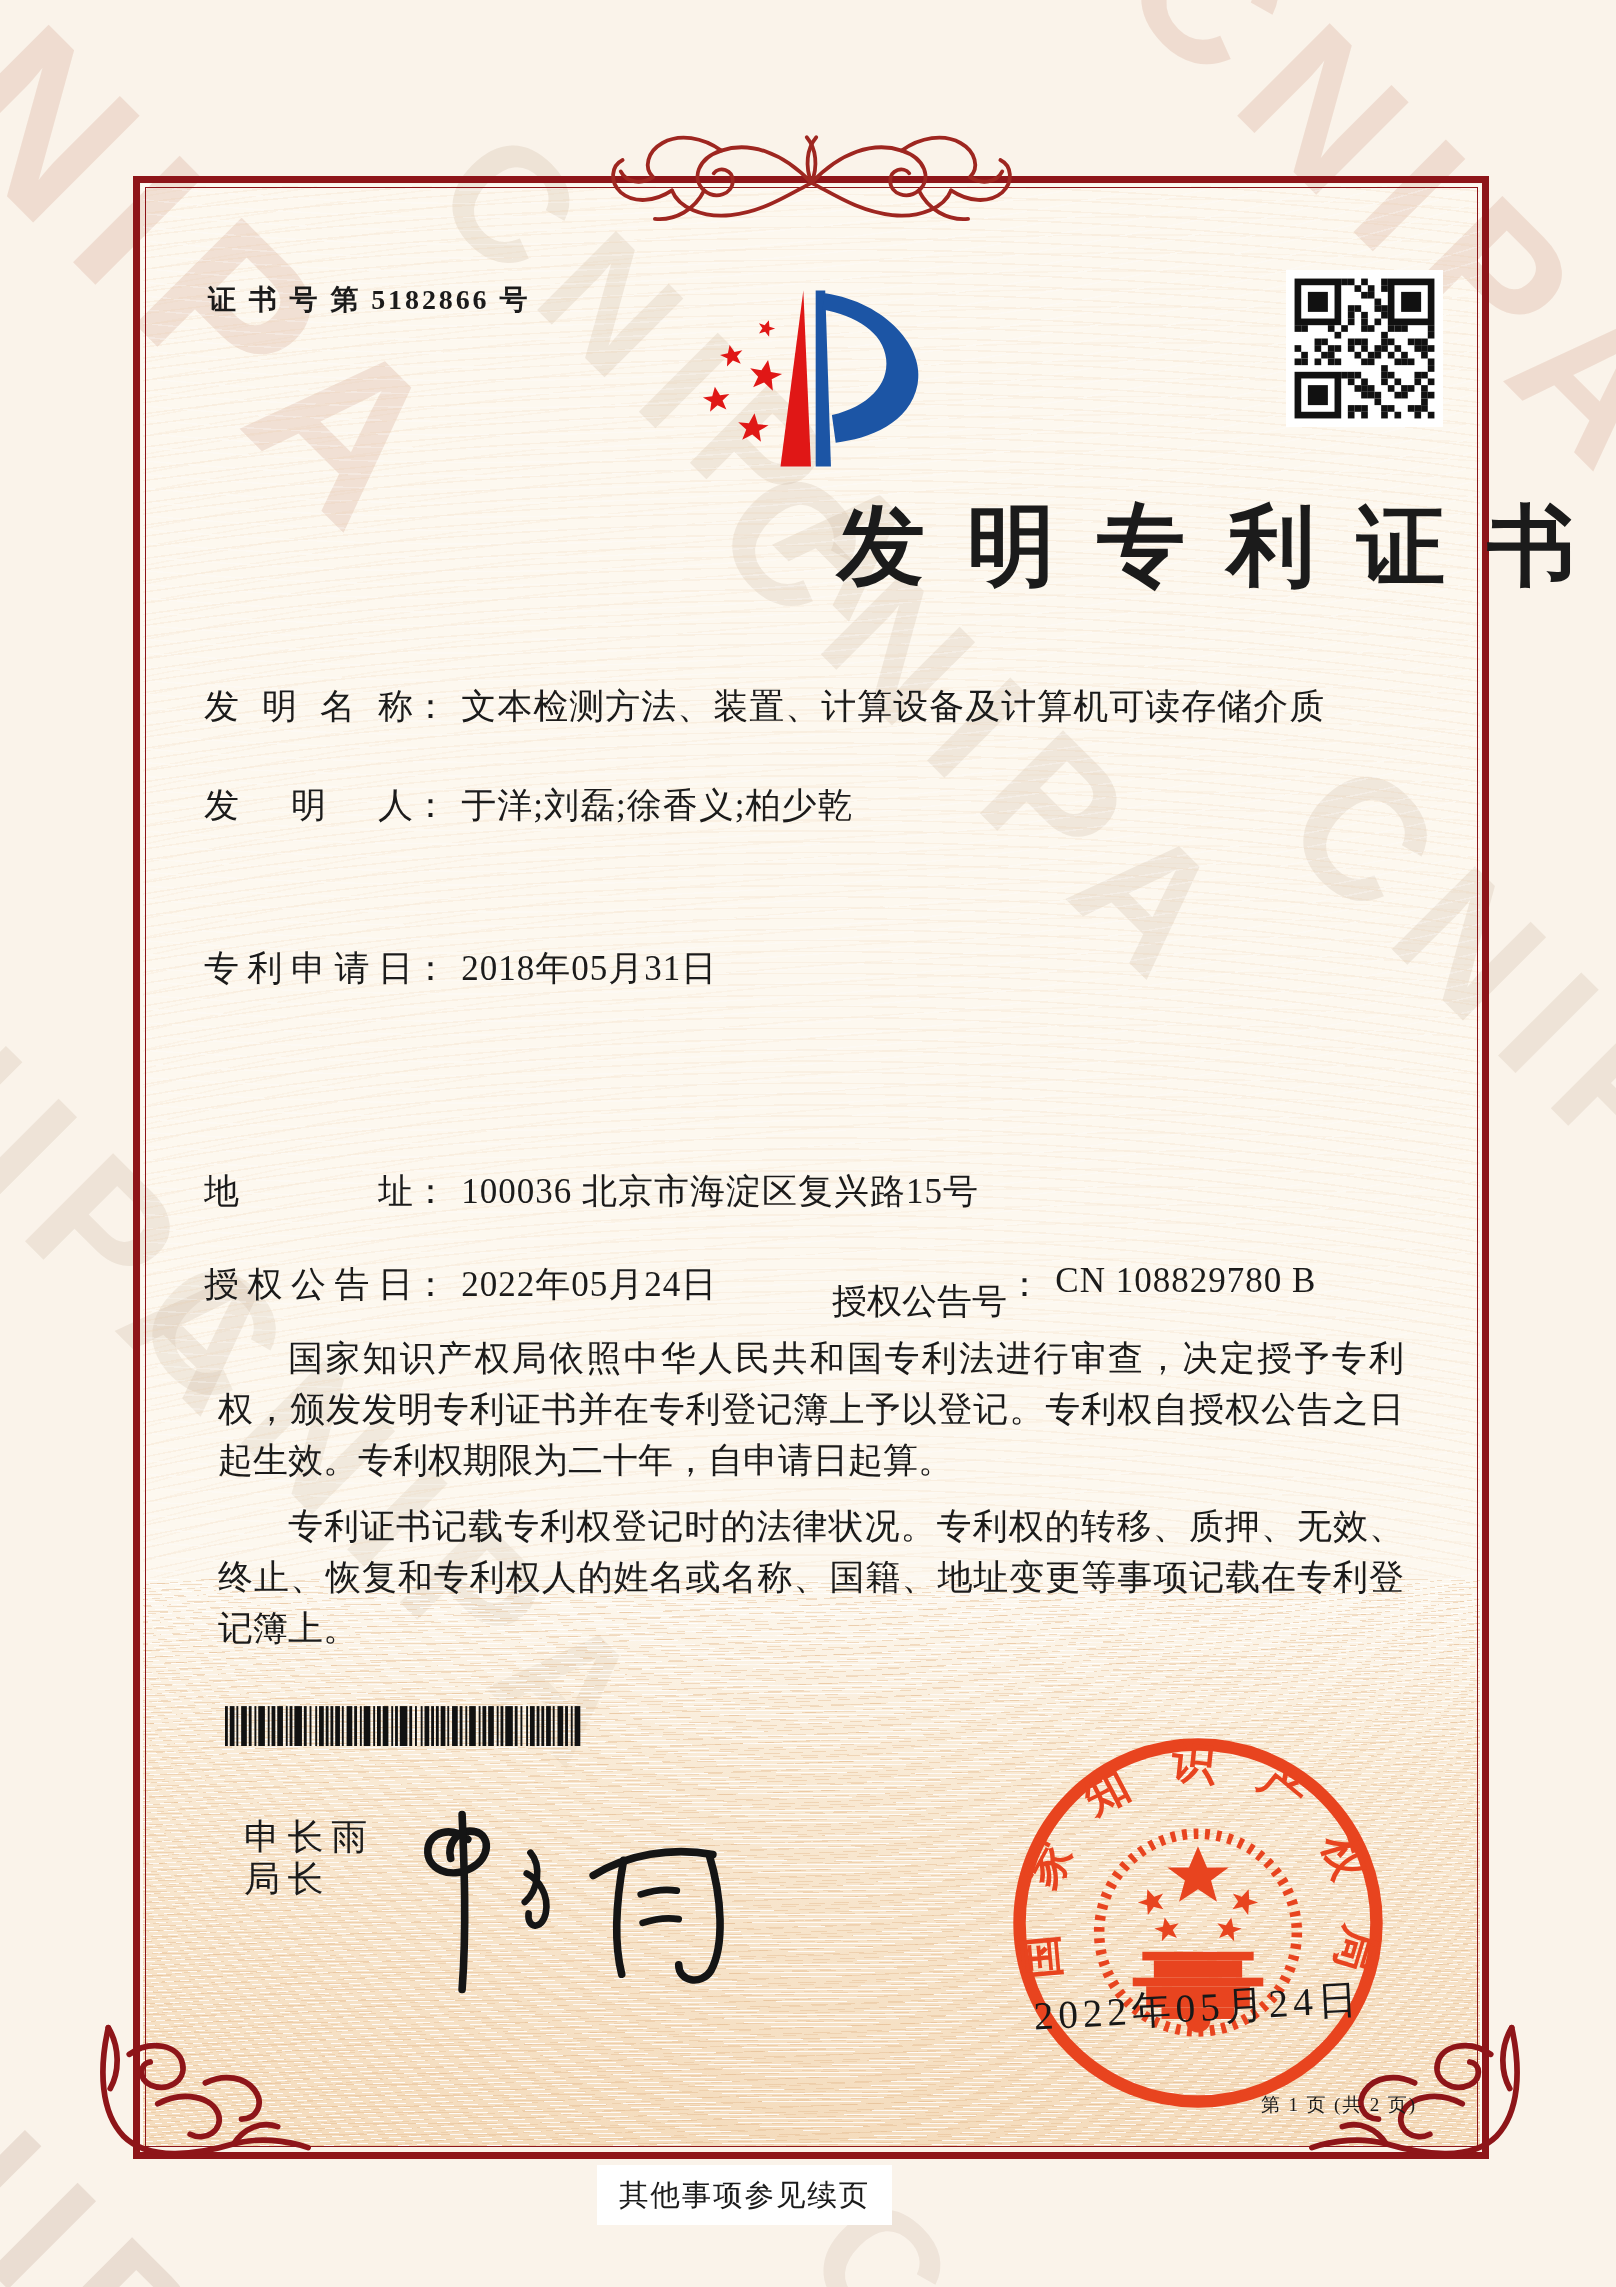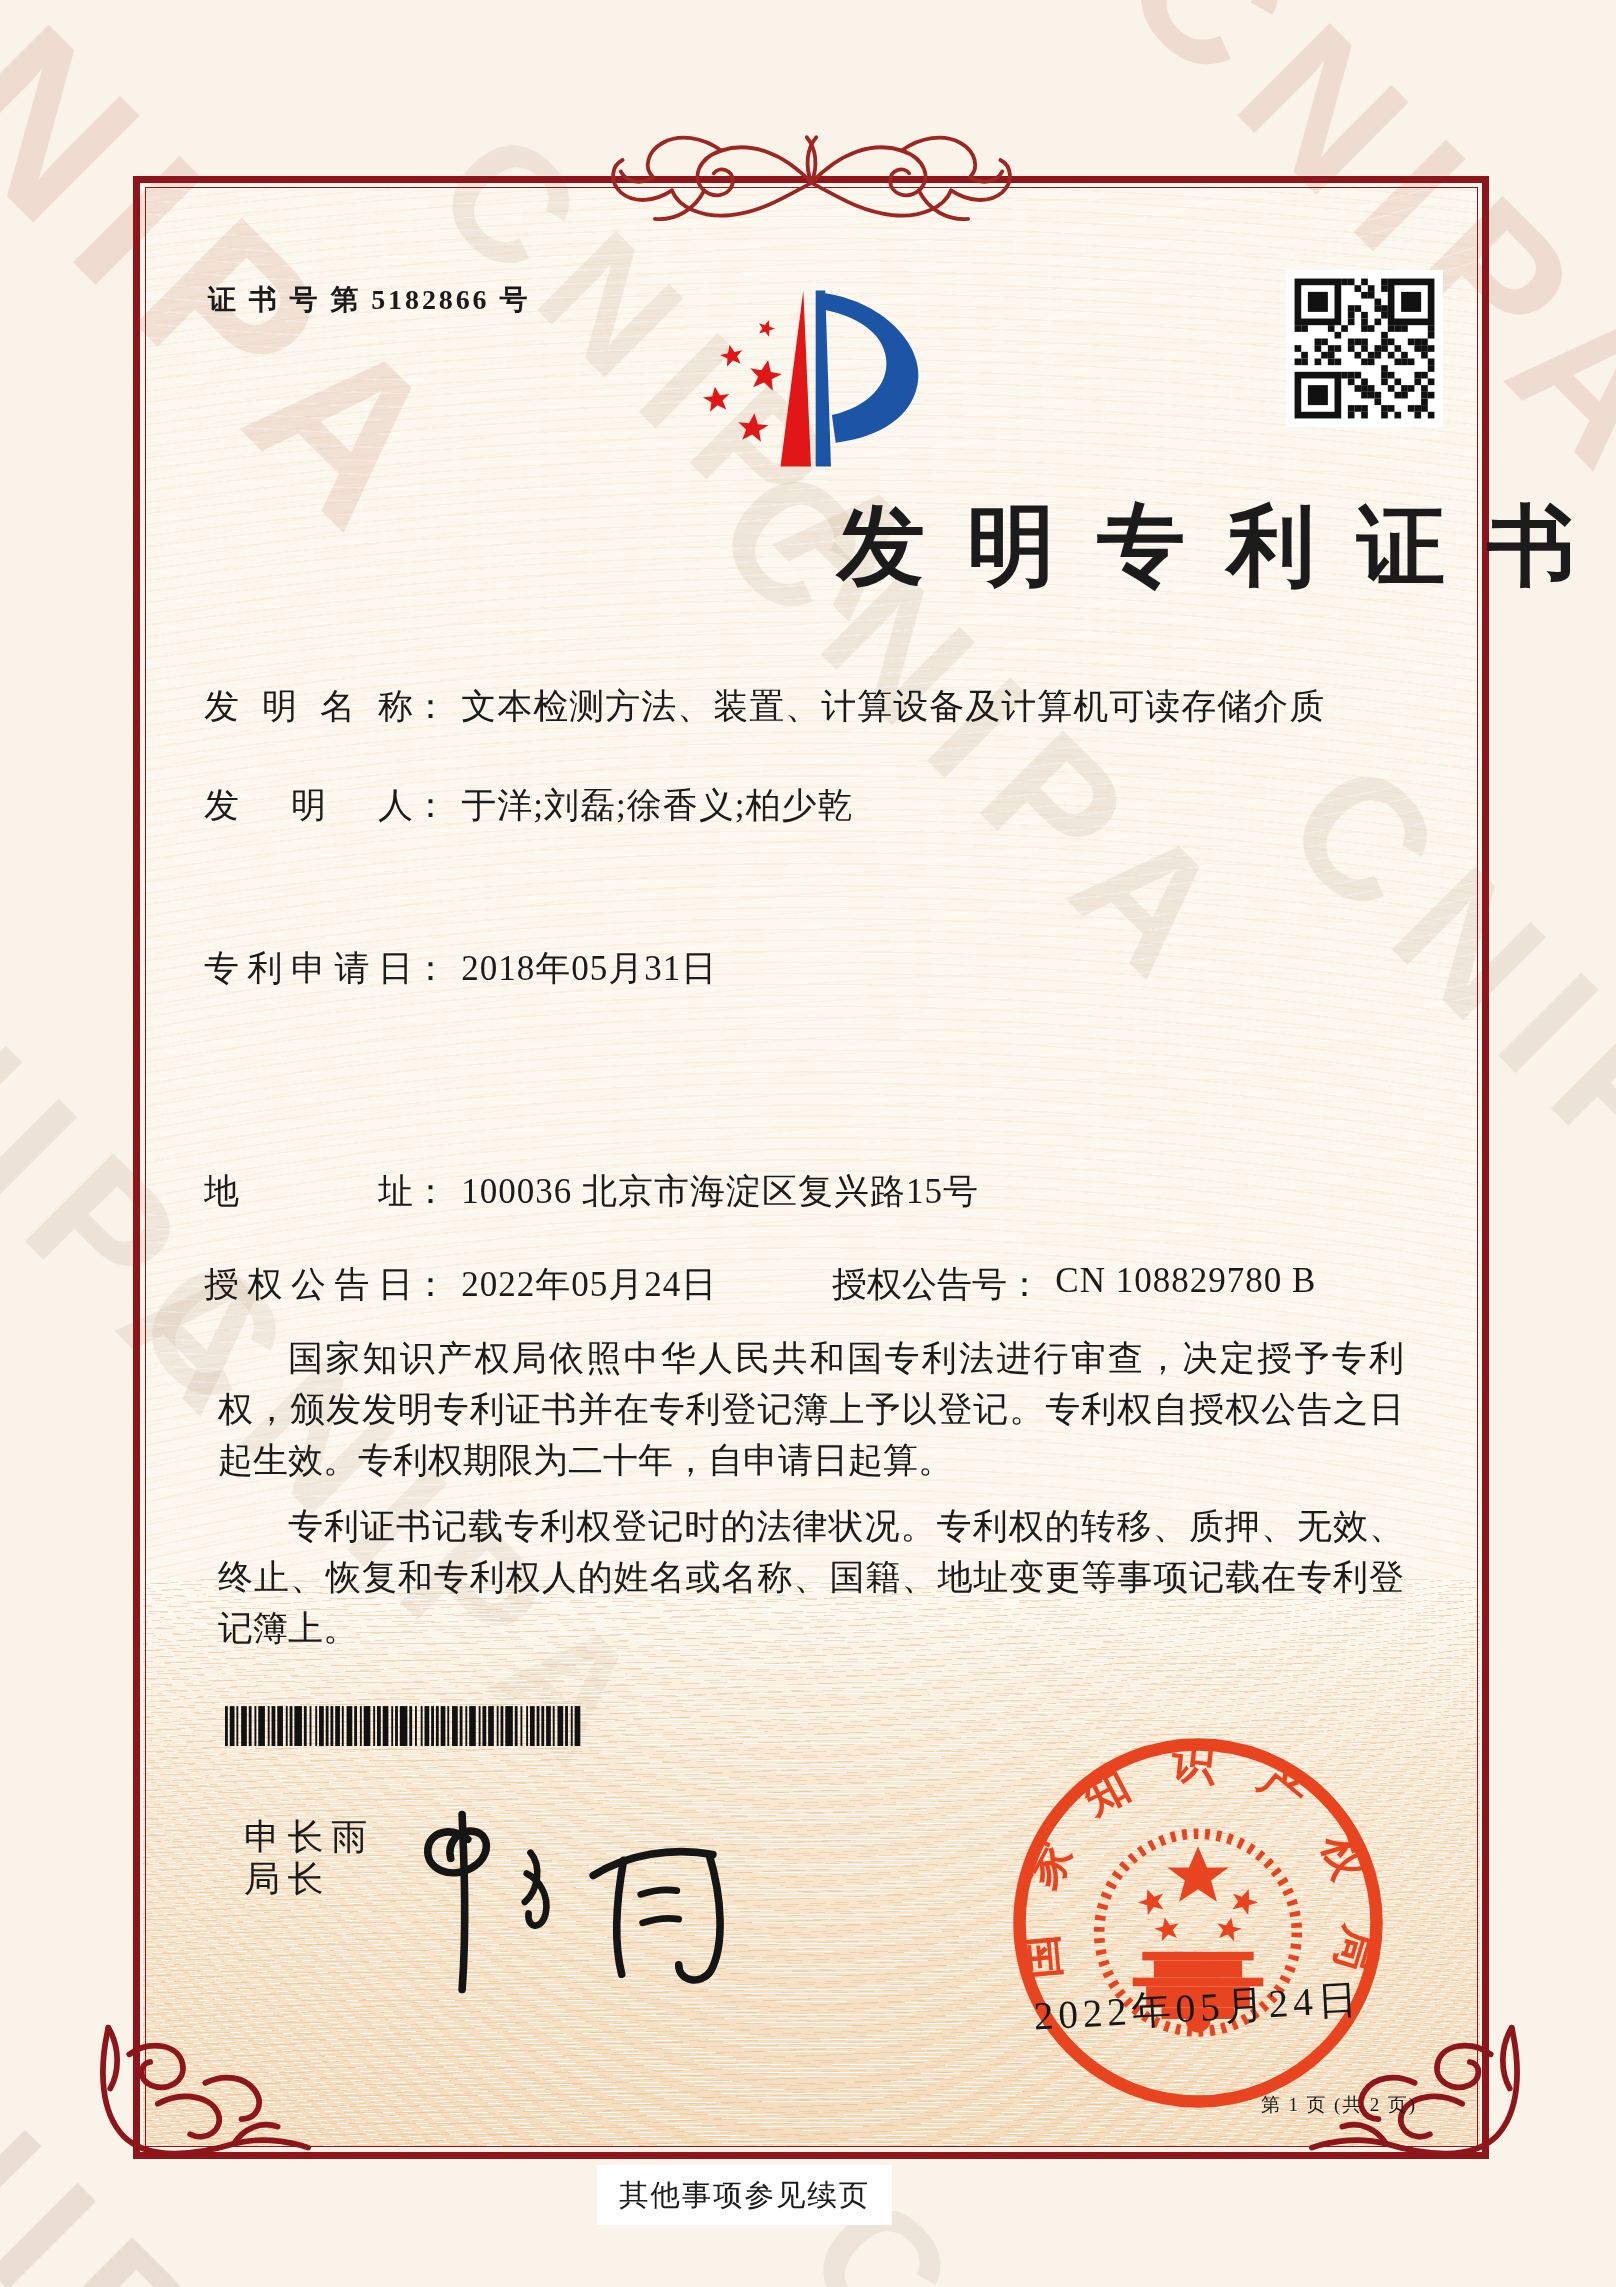--- a/index.html
+++ b/index.html
@@ -27,21 +27,21 @@
   .frame-outer{position:absolute;left:133px;top:176px;width:1356px;height:1983px;
        border:7.6px solid #8e1519;box-sizing:border-box;}
   .frame-inner{position:absolute;left:145px;top:187px;width:1333px;height:1960px;
        border:1.9px solid #8e1519;box-sizing:border-box;}
   
   .certno{position:absolute;left:208px;top:281px;font-size:28px;letter-spacing:2.9px;font-weight:bold;}
   .title{position:absolute;left:0;top:487px;width:1617px;text-align:right;font-size:88px;
          font-weight:bold;letter-spacing:42px;text-indent:42px;}
   .frow{position:absolute;left:204px;width:1227px;font-size:35px;white-space:nowrap;}
   .flabel{display:inline-block;width:209px;text-align:justify;text-align-last:justify;vertical-align:top;}
-  .flabel2{display:inline-block;vertical-align:top;}
+  .flabel2{display:inline-block;vertical-align:top;margin-top:17px;}
   .fcolon{display:inline-block;vertical-align:top;}
   .fvalue{display:inline-block;vertical-align:top;letter-spacing:1px;padding-left:13.3px;}
   .grant2{position:absolute;left:628px;top:0;}
   .paras{position:absolute;left:203px;top:1318px;width:1216px;font-size:35px;line-height:51px;
          text-align:justify;}
   .paras p{margin:15px;text-indent:2em;}
   .director{position:absolute;left:244px;font-size:36px;
             font-family:"Liberation Sans","DejaVu Sans",sans-serif;letter-spacing:7.6px;}
   .pageinfo{position:absolute;left:0;top:2092px;width:1417px;text-align:right;font-size:19px;letter-spacing:1.9px;}
   .notebox{position:absolute;left:597px;top:2165px;width:295px;height:60px;background:#ffffff;

